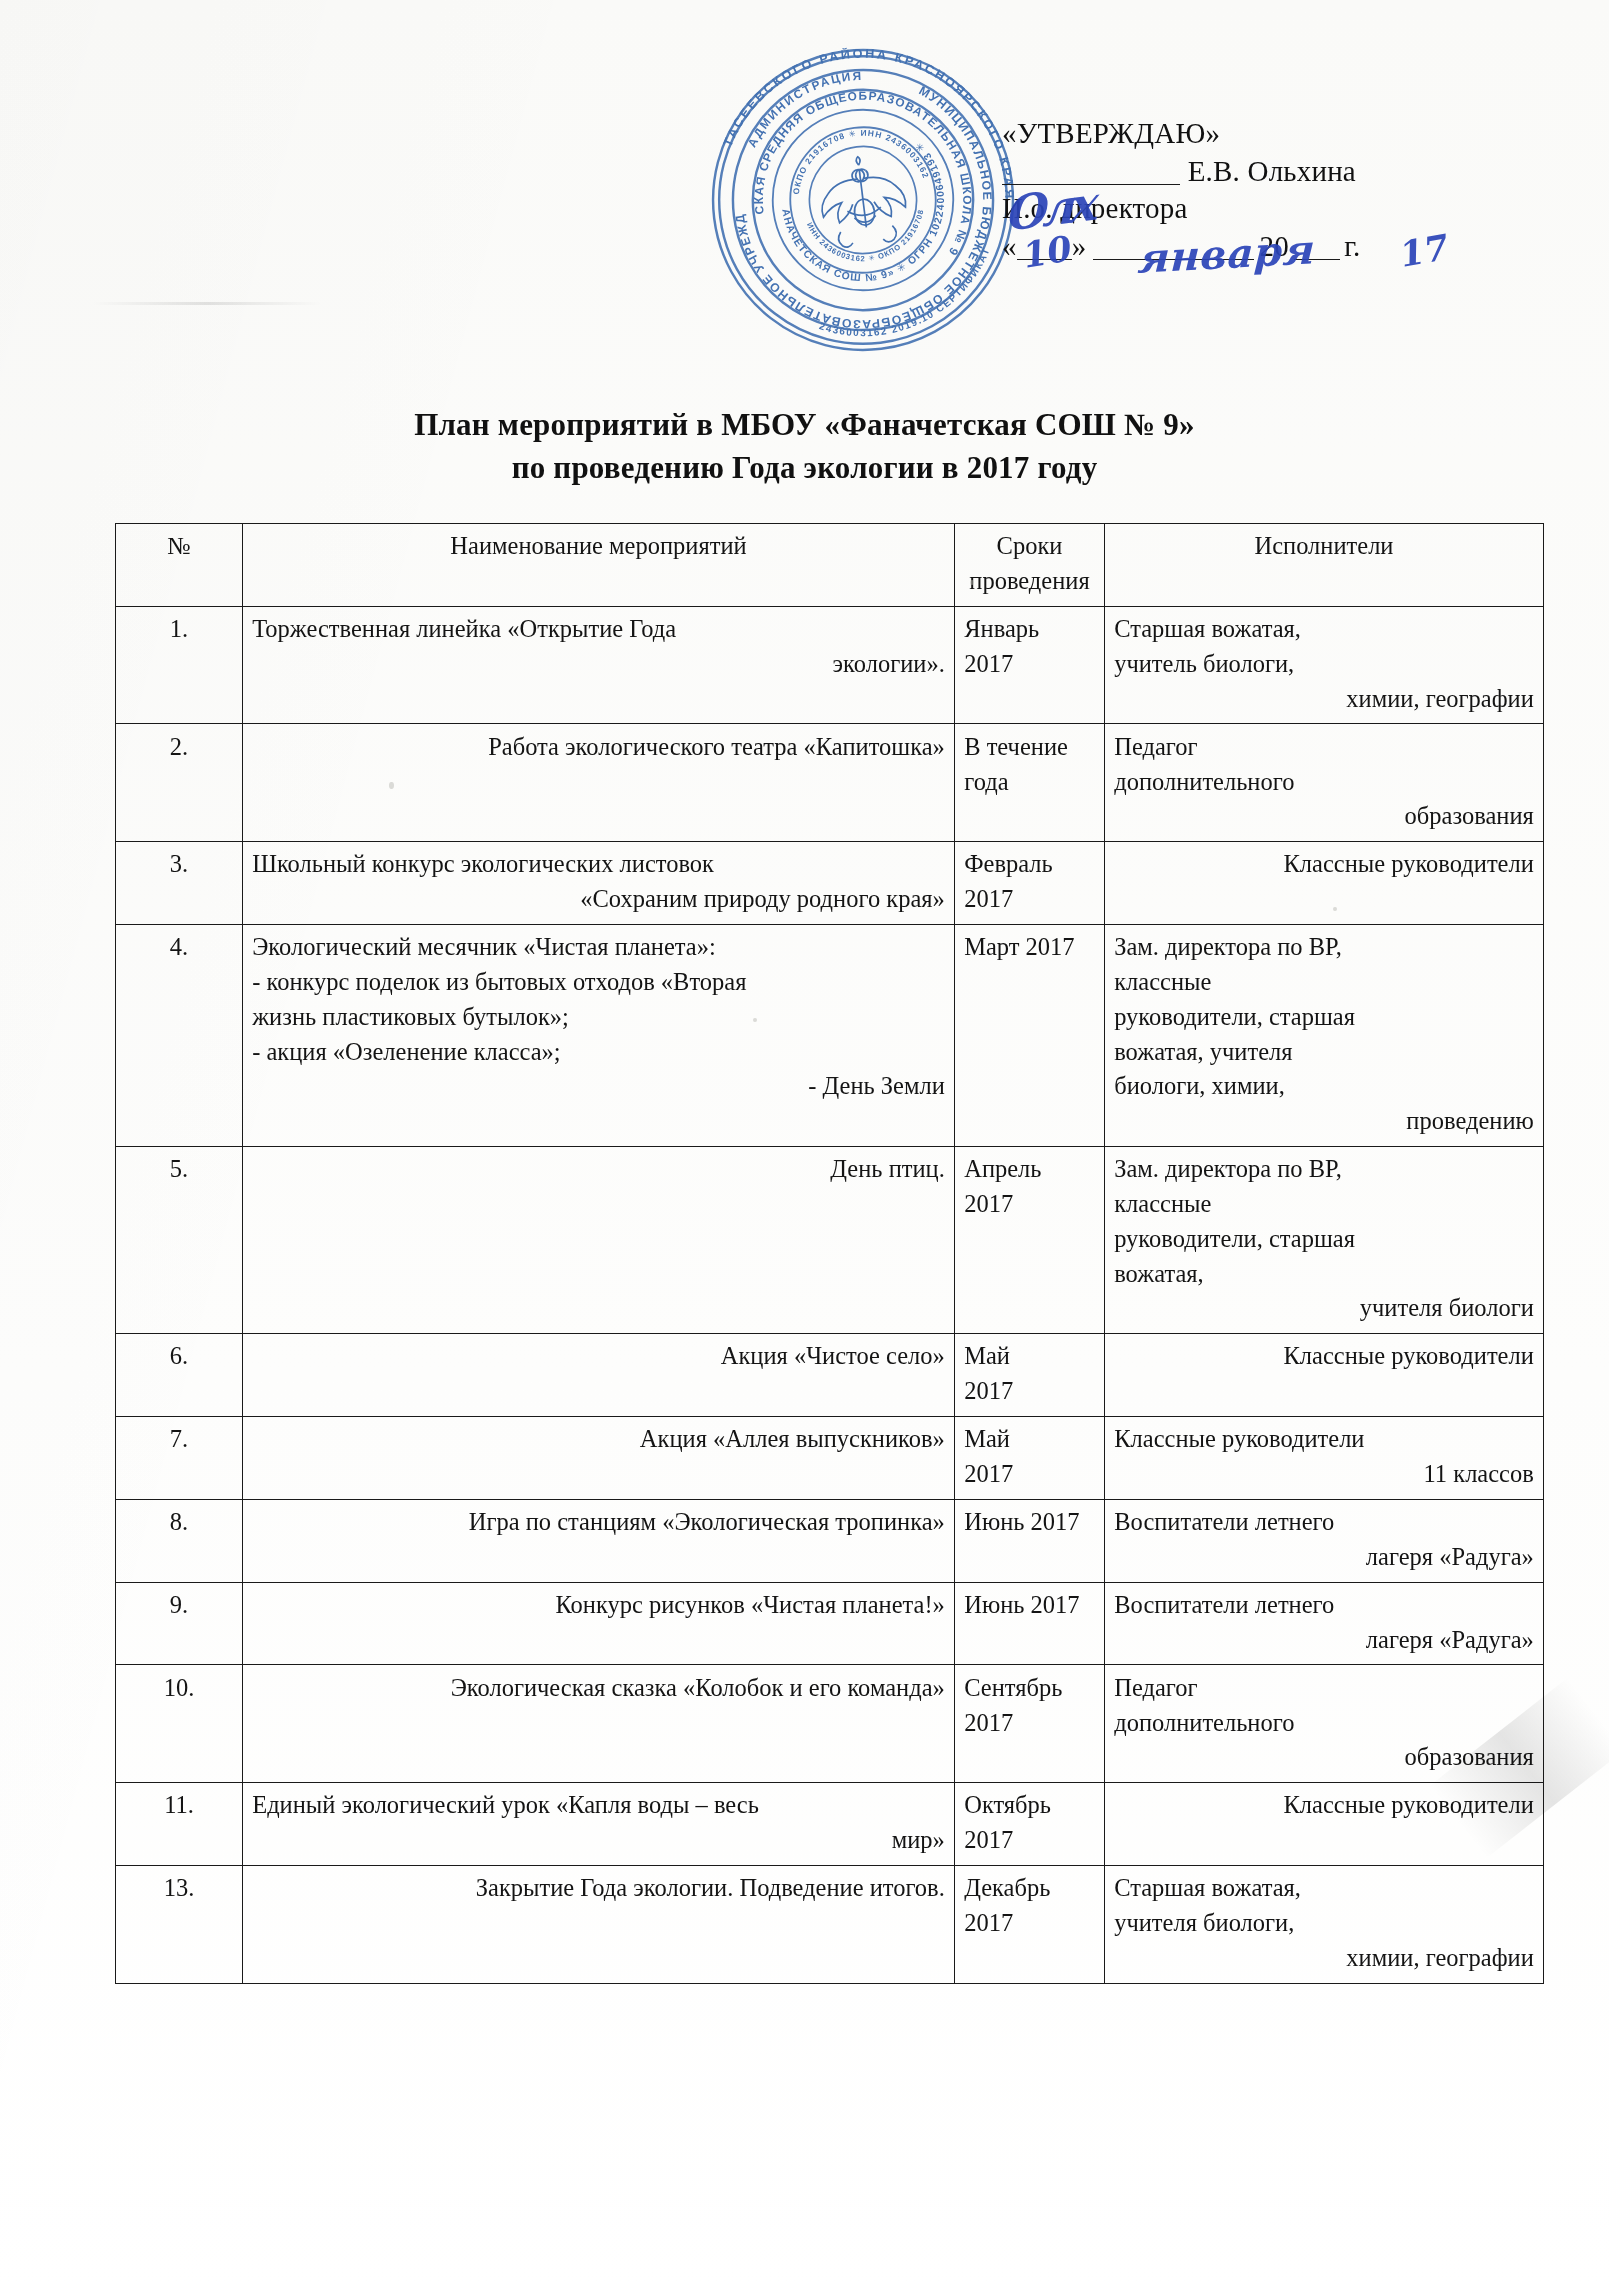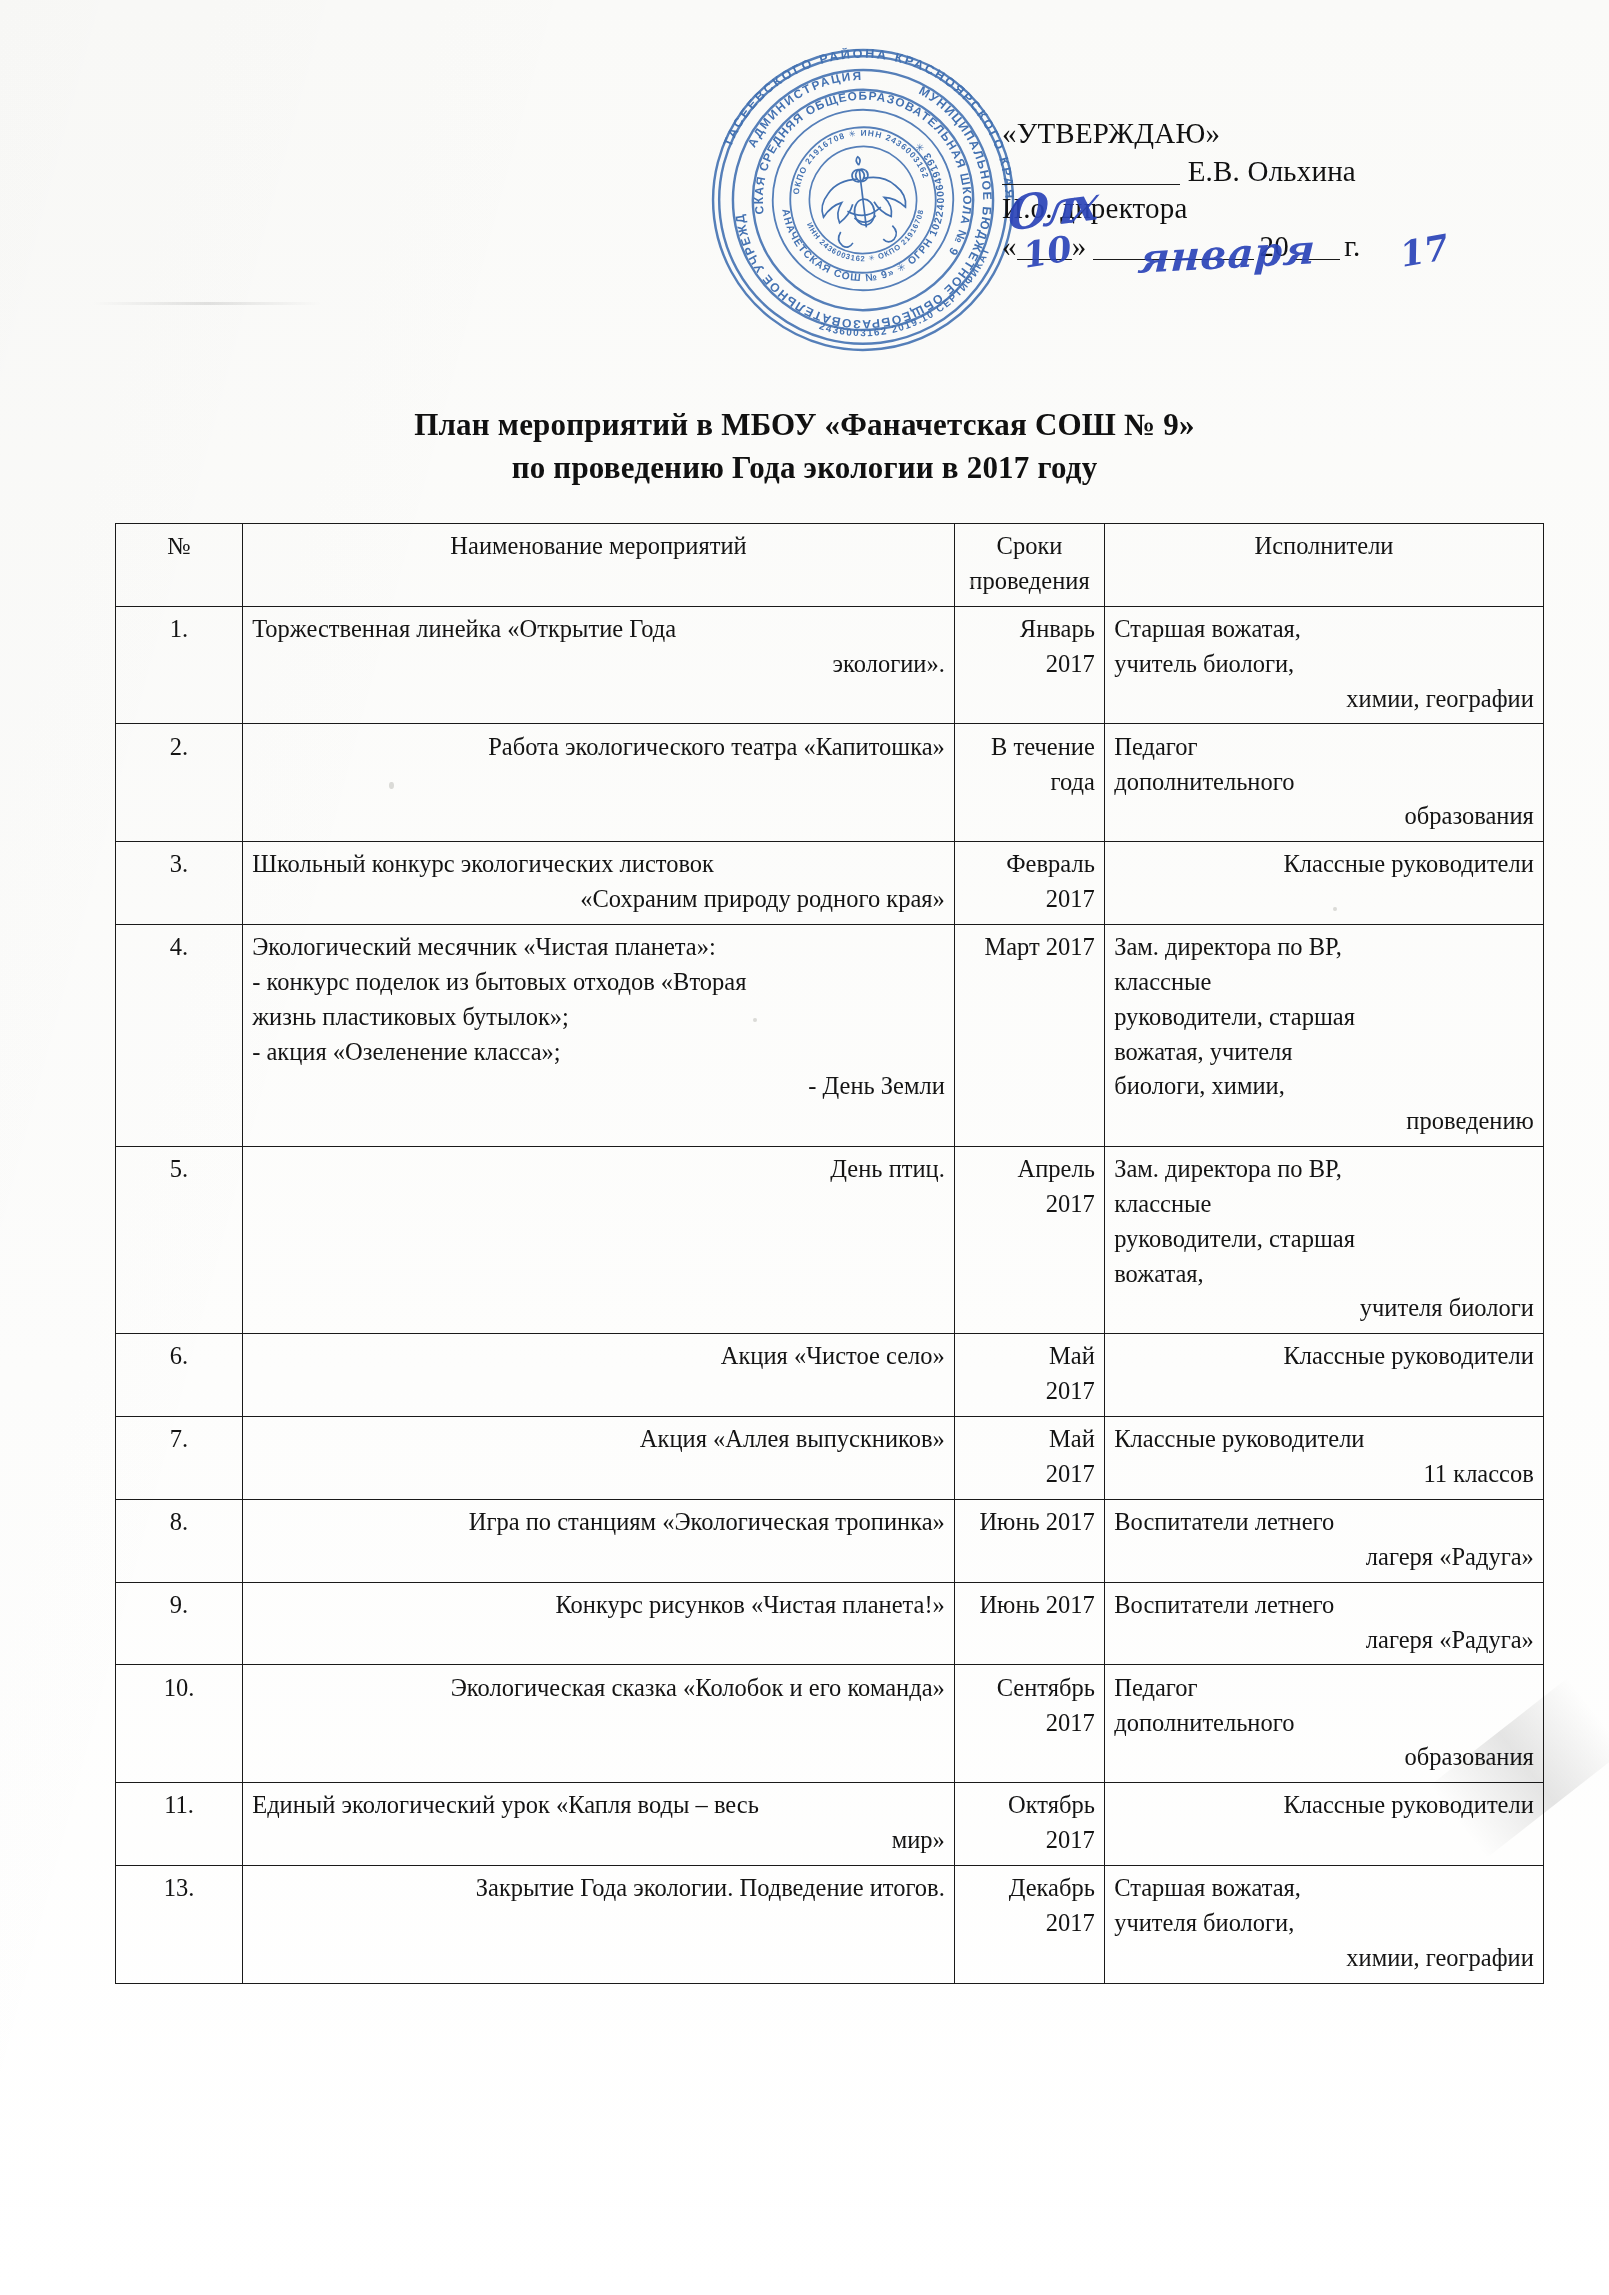--- a/index.html
+++ b/index.html
@@ -150,21 +150,21 @@
     font-weight:400;
     vertical-align:top;
   }
   col.c-num{width:127px;}
   col.c-name{width:712px;}
   col.c-date{width:150px;}
   col.c-exec{width:439px;}
 
   td.num{text-align:center;}
   td.name{text-align:justify;text-justify:inter-word;}
-  td.date{text-align:right;margin-left:28px;}
+  td.date{text-align:left;margin-left:28px;}
   td.exec{text-align:justify;text-justify:inter-word;}
   td.exec .lastline, td.name .lastline{text-align:right;font-family:Liberation Serif, serif;}
 
   .cell-lines > div{min-height:0;}
   .hdr-2line{line-height:1.42;}
 
   
   .speck{position:absolute;background:#b9b9b4;border-radius:50%;opacity:.5;}
   .crease{
     position:absolute;

